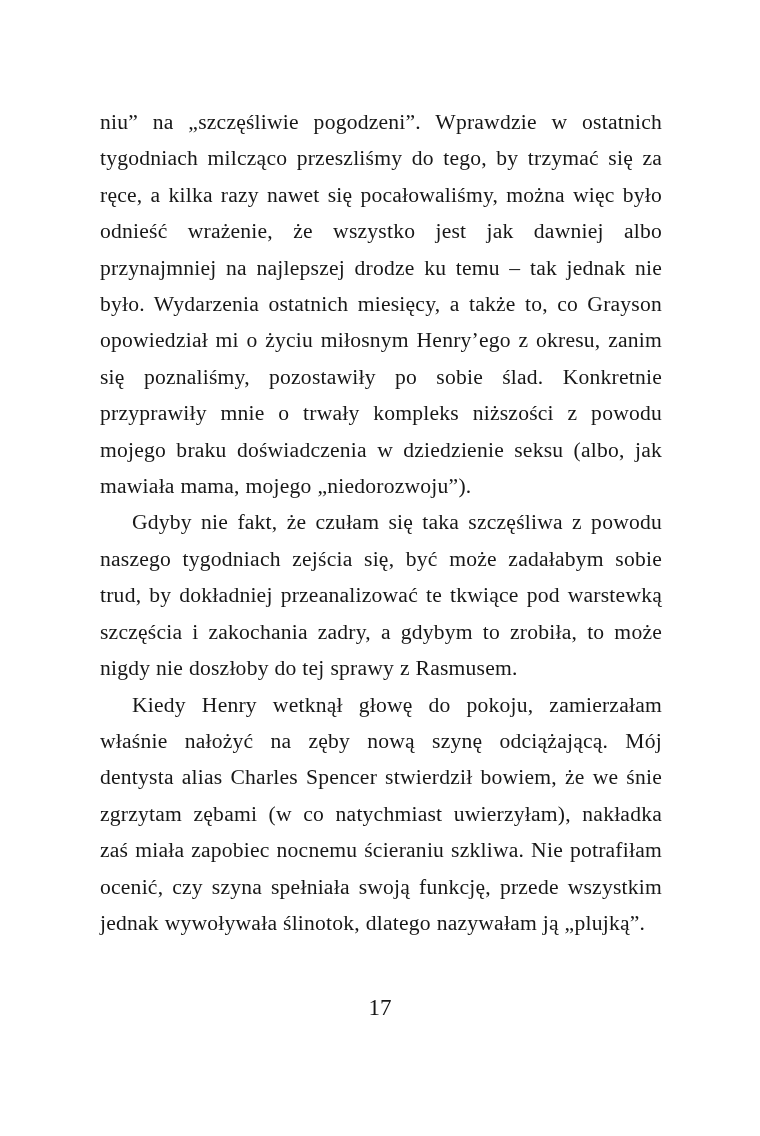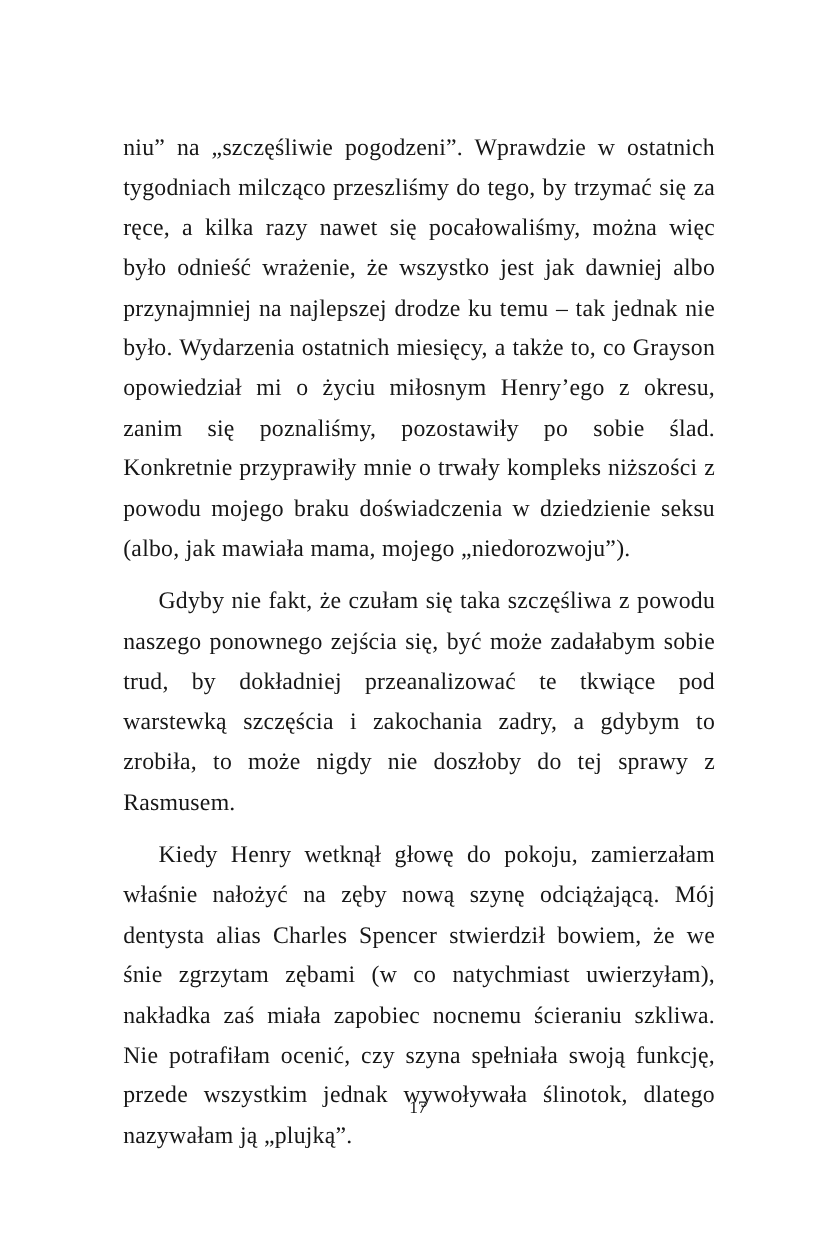--- a/index.html
+++ b/index.html
@@ -23,21 +23,21 @@
     height: 1136px;
     background: #ffffff;
   }
   #text-block {
     position: absolute;
     left: 100px;
     top: 104px;
     width: 562px;
   }
   .para {
-    margin: 12px;
+    margin: 0;
     padding: 0;
     font-size: 21.6px;
     line-height: 36.4px;
     text-align: justify;
     text-justify: inter-word;
     color: #171717;
     letter-spacing: 0.01em;
     word-spacing: 0.01em;
     -webkit-font-smoothing: antialiased;
   }
@@ -46,36 +46,36 @@
   }
   .para.flush {
     text-indent: 0;
   }
   #folio {
     position: absolute;
     left: 0;
     top: 993px;
     width: 760px;
     text-align: center;
-    font-size: 16px;
+    font-size: 23px;
     line-height: 30px;
     color: #171717;
     font-family: "Liberation Serif", "DejaVu Serif", serif;
   }
 </style>
 </head>
 <body>
 
 <div id="page">
 
   <div id="text-block">
 
     <p class="para flush">niu” na „szczęśliwie pogodzeni”. Wprawdzie w ostatnich tygodniach milcząco przeszliśmy do tego, by trzymać się za ręce, a kilka razy nawet się pocałowaliśmy, można więc było odnieść wrażenie, że wszystko jest jak dawniej albo przynajmniej na najlepszej drodze ku temu – tak jednak nie było. Wydarzenia ostatnich miesięcy, a także to, co Grayson opowiedział mi o życiu miłosnym Henry’ego z okresu, zanim się poznaliśmy, pozostawiły po sobie ślad. Konkretnie przyprawiły mnie o trwały kompleks niższości z powodu mojego braku doświadczenia w dziedzienie seksu (albo, jak mawiała mama, mojego „niedorozwoju”).</p>
 
-    <p class="para indent">Gdyby nie fakt, że czułam się taka szczęśliwa z powodu naszego ponownego zejścia się, być może zadałabym sobie trud, by dokładniej przeanalizować te tkwiące pod warstewką szczęścia i zakochania zadry, a gdybym to zrobiła, to może nigdy nie doszłoby do tej sprawy z Rasmusem.</p>
+    <p class="para indent">Gdyby nie fakt, że czułam się taka szczęśliwa z powodu naszego tygodniach zejścia się, być może zadałabym sobie trud, by dokładniej przeanalizować te tkwiące pod warstewką szczęścia i zakochania zadry, a gdybym to zrobiła, to może nigdy nie doszłoby do tej sprawy z Rasmusem.</p>
 
 
     <p class="para indent">Kiedy Henry wetknął głowę do pokoju, zamierzałam właśnie nałożyć na zęby nową szynę odciążającą. Mój dentysta alias Charles Spencer stwierdził bowiem, że we śnie zgrzytam zębami (w co natychmiast uwierzyłam), nakładka zaś miała zapobiec nocnemu ścieraniu szkliwa. Nie potrafiłam ocenić, czy szyna spełniała swoją funkcję, przede wszystkim jednak wywoływała ślinotok, dlatego nazywałam ją „plujką”.</p>
 
   </div>
 
   <div id="folio">17</div>
 
 </div>
 

